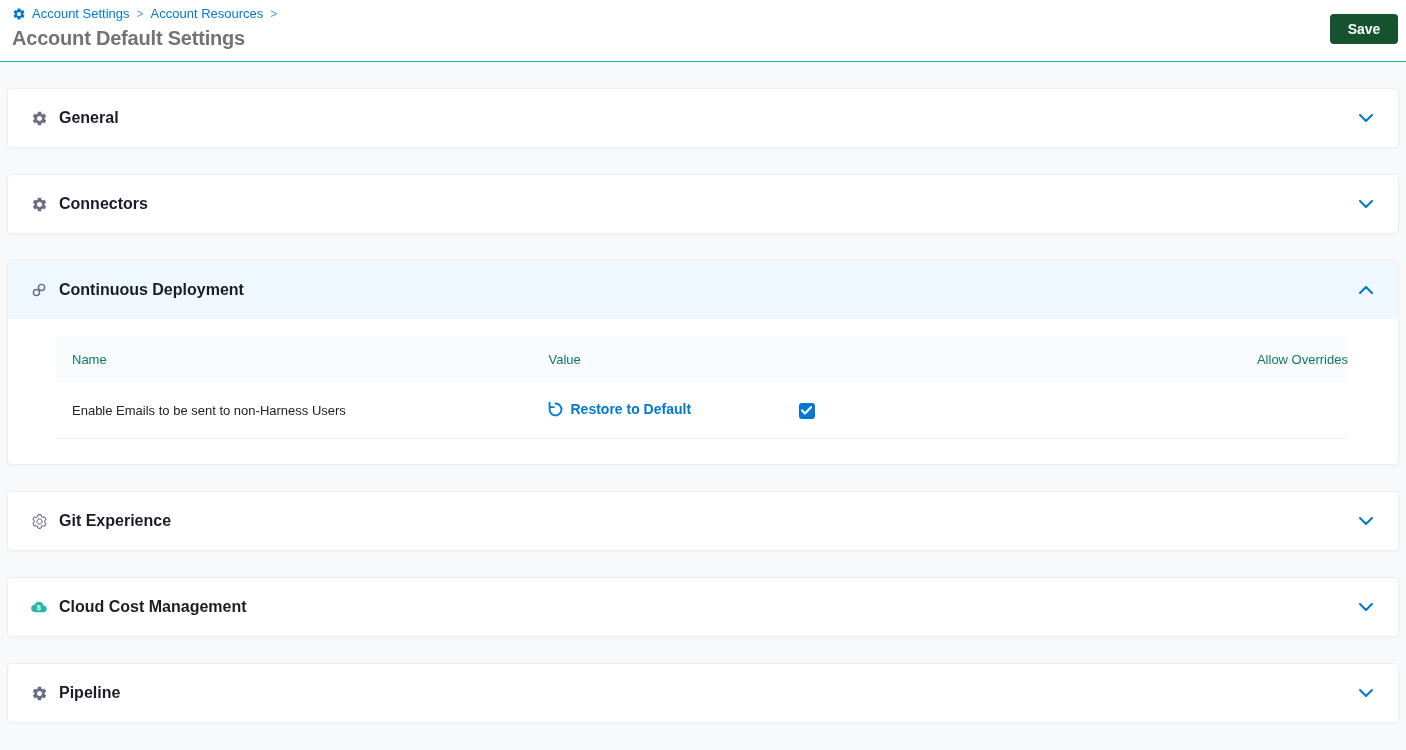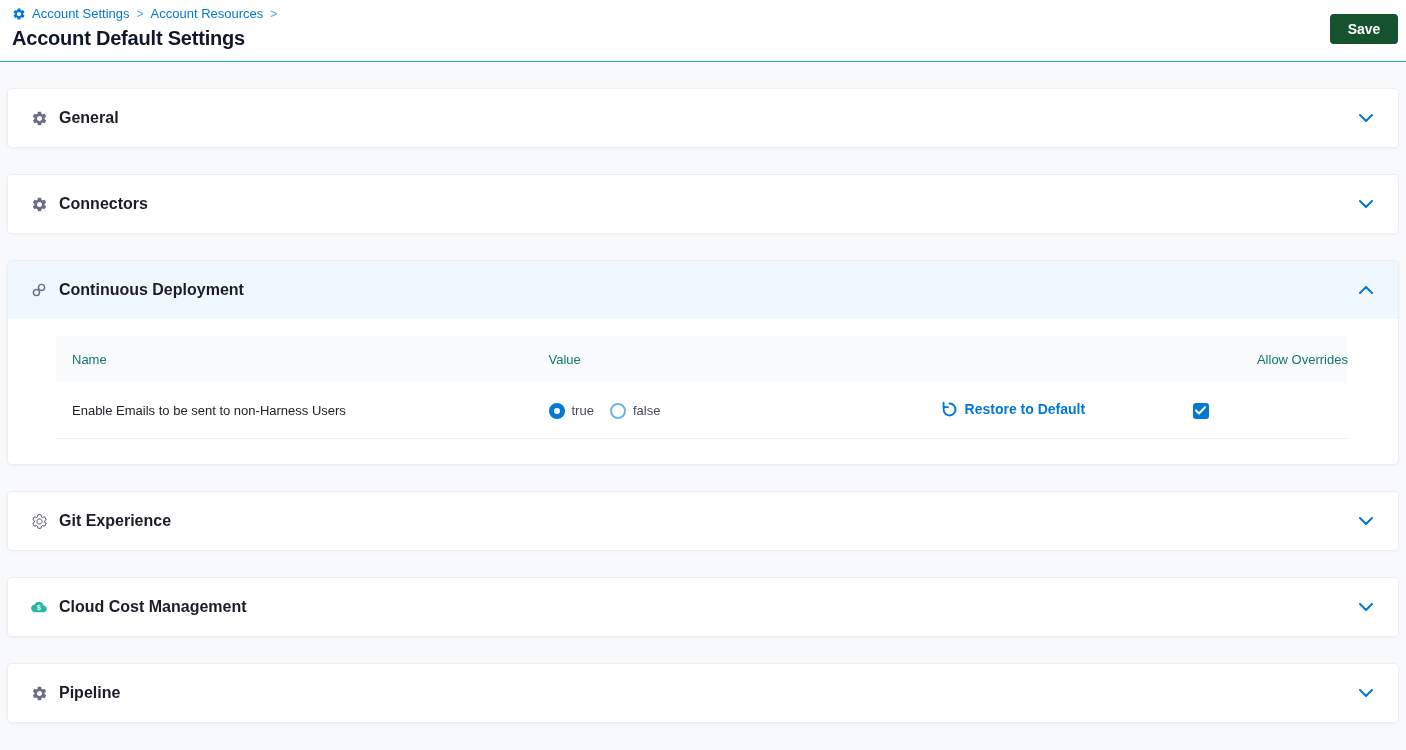--- a/index.html
+++ b/index.html
@@ -19,21 +19,21 @@
     padding:6px 0 8px 12px;
   }
   .breadcrumb { display:flex; align-items:center; font-size:13px; }
   .breadcrumb .crumb-icon { display:flex; margin-right:6px; color:#0278d5; }
   .breadcrumb .crumb-link { color:#0278d5; cursor:pointer; }
   .breadcrumb .crumb-sep { color:#539fd8; margin:0 7px; font-size:12px; }
   .page-title {
     margin-top:6px;
     font-size:20px;
     font-weight:700;
-    color:#0f172a;
+    color:#737373;
     letter-spacing:-0.2px;
   }
   .save-btn {
     position:absolute;
     top:14px; right:8px;
     width:68px; height:30px;
     background:#14532d;
     color:#fff;
     font-family:"Liberation Sans", sans-serif;
     font-size:14px; font-weight:700;
@@ -208,32 +208,20 @@
     <div class="cd-content">
       <div class="tbl">
         <div class="tbl-head">
           <div class="col-name">Name</div>
           <div class="col-value">Value</div>
           <div class="col-restore"></div>
           <div class="col-overrides">Allow Overrides</div>
         </div>
         <div class="tbl-row">
           <div class="col-name">Enable Emails to be sent to non-Harness Users</div>
-          <div class="col-value">
-            <div class="radio-group">
-              <span class="radio-option">
-                <span class="radio selected"></span>
-                <span class="radio-label">true</span>
-              </span>
-              <span class="radio-option">
-                <span class="radio unselected"></span>
-                <span class="radio-label">false</span>
-              </span>
-            </div>
-          </div>
           <div class="col-restore">
             <span class="restore-link">
               <span class="restore-icon">
                 <svg width="17" height="17">
                     <use href="#i-restore"></use>
                   </svg>
               </span>
               <span>Restore to Default</span>
             </span>
           </div>

